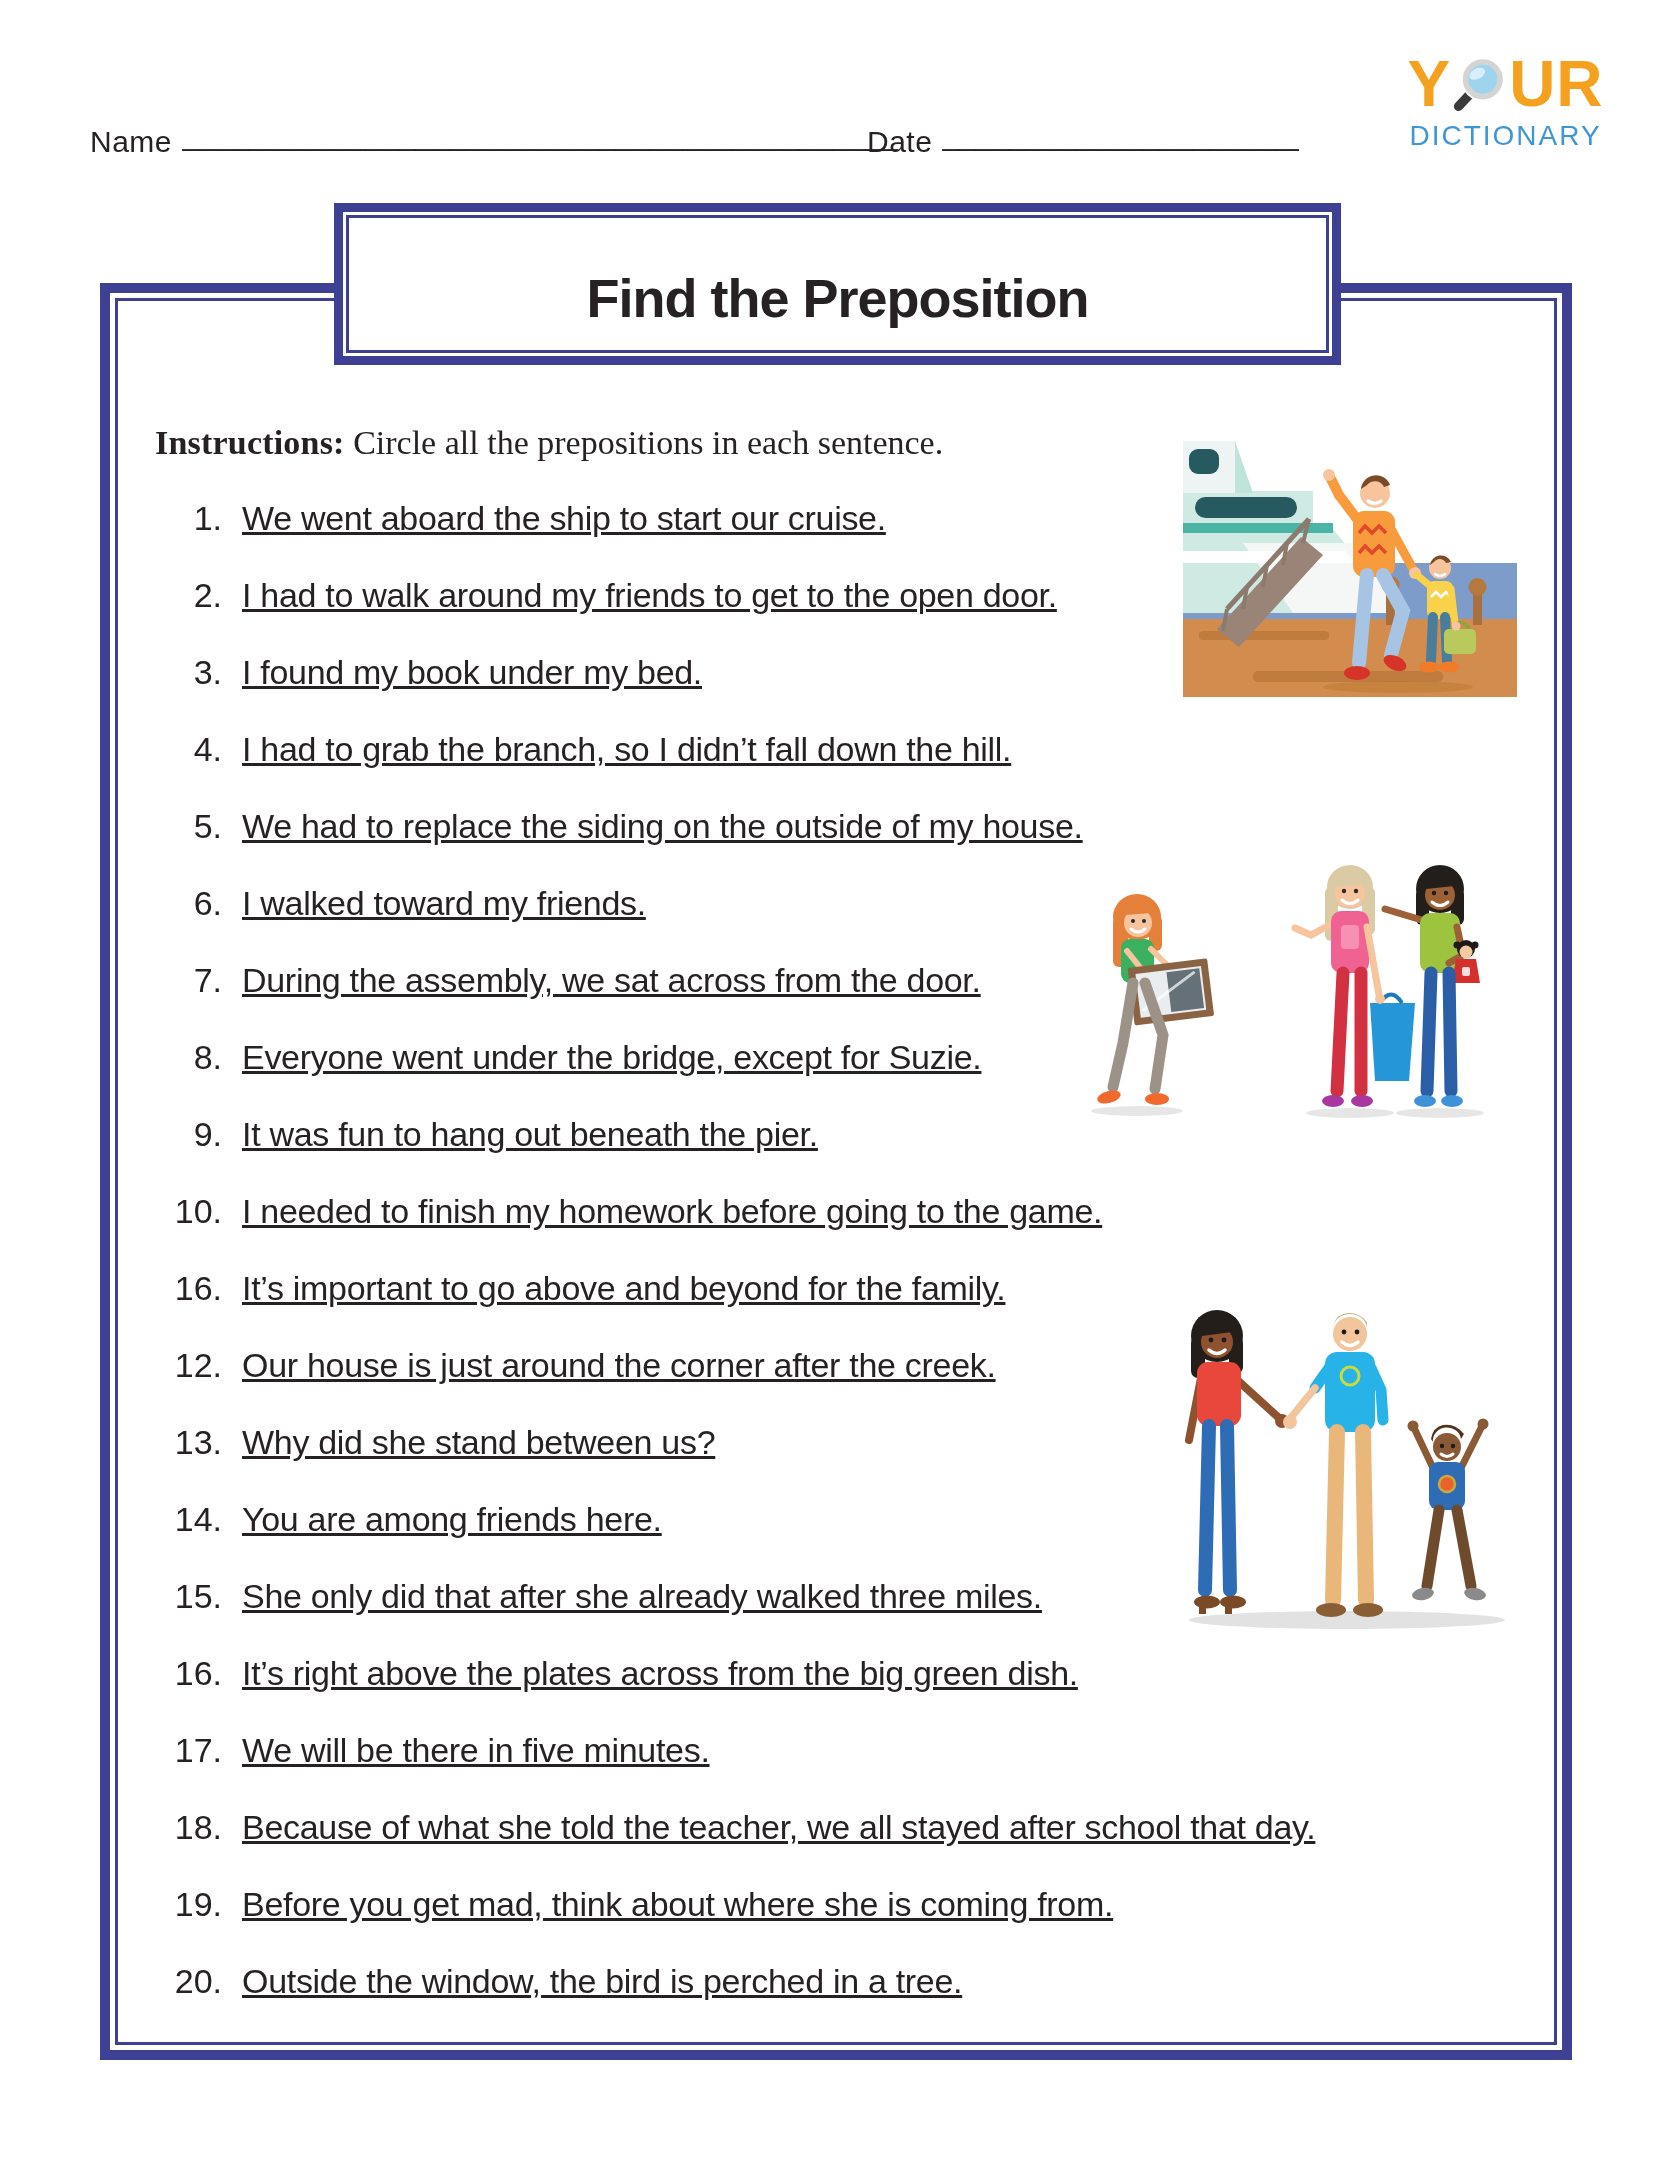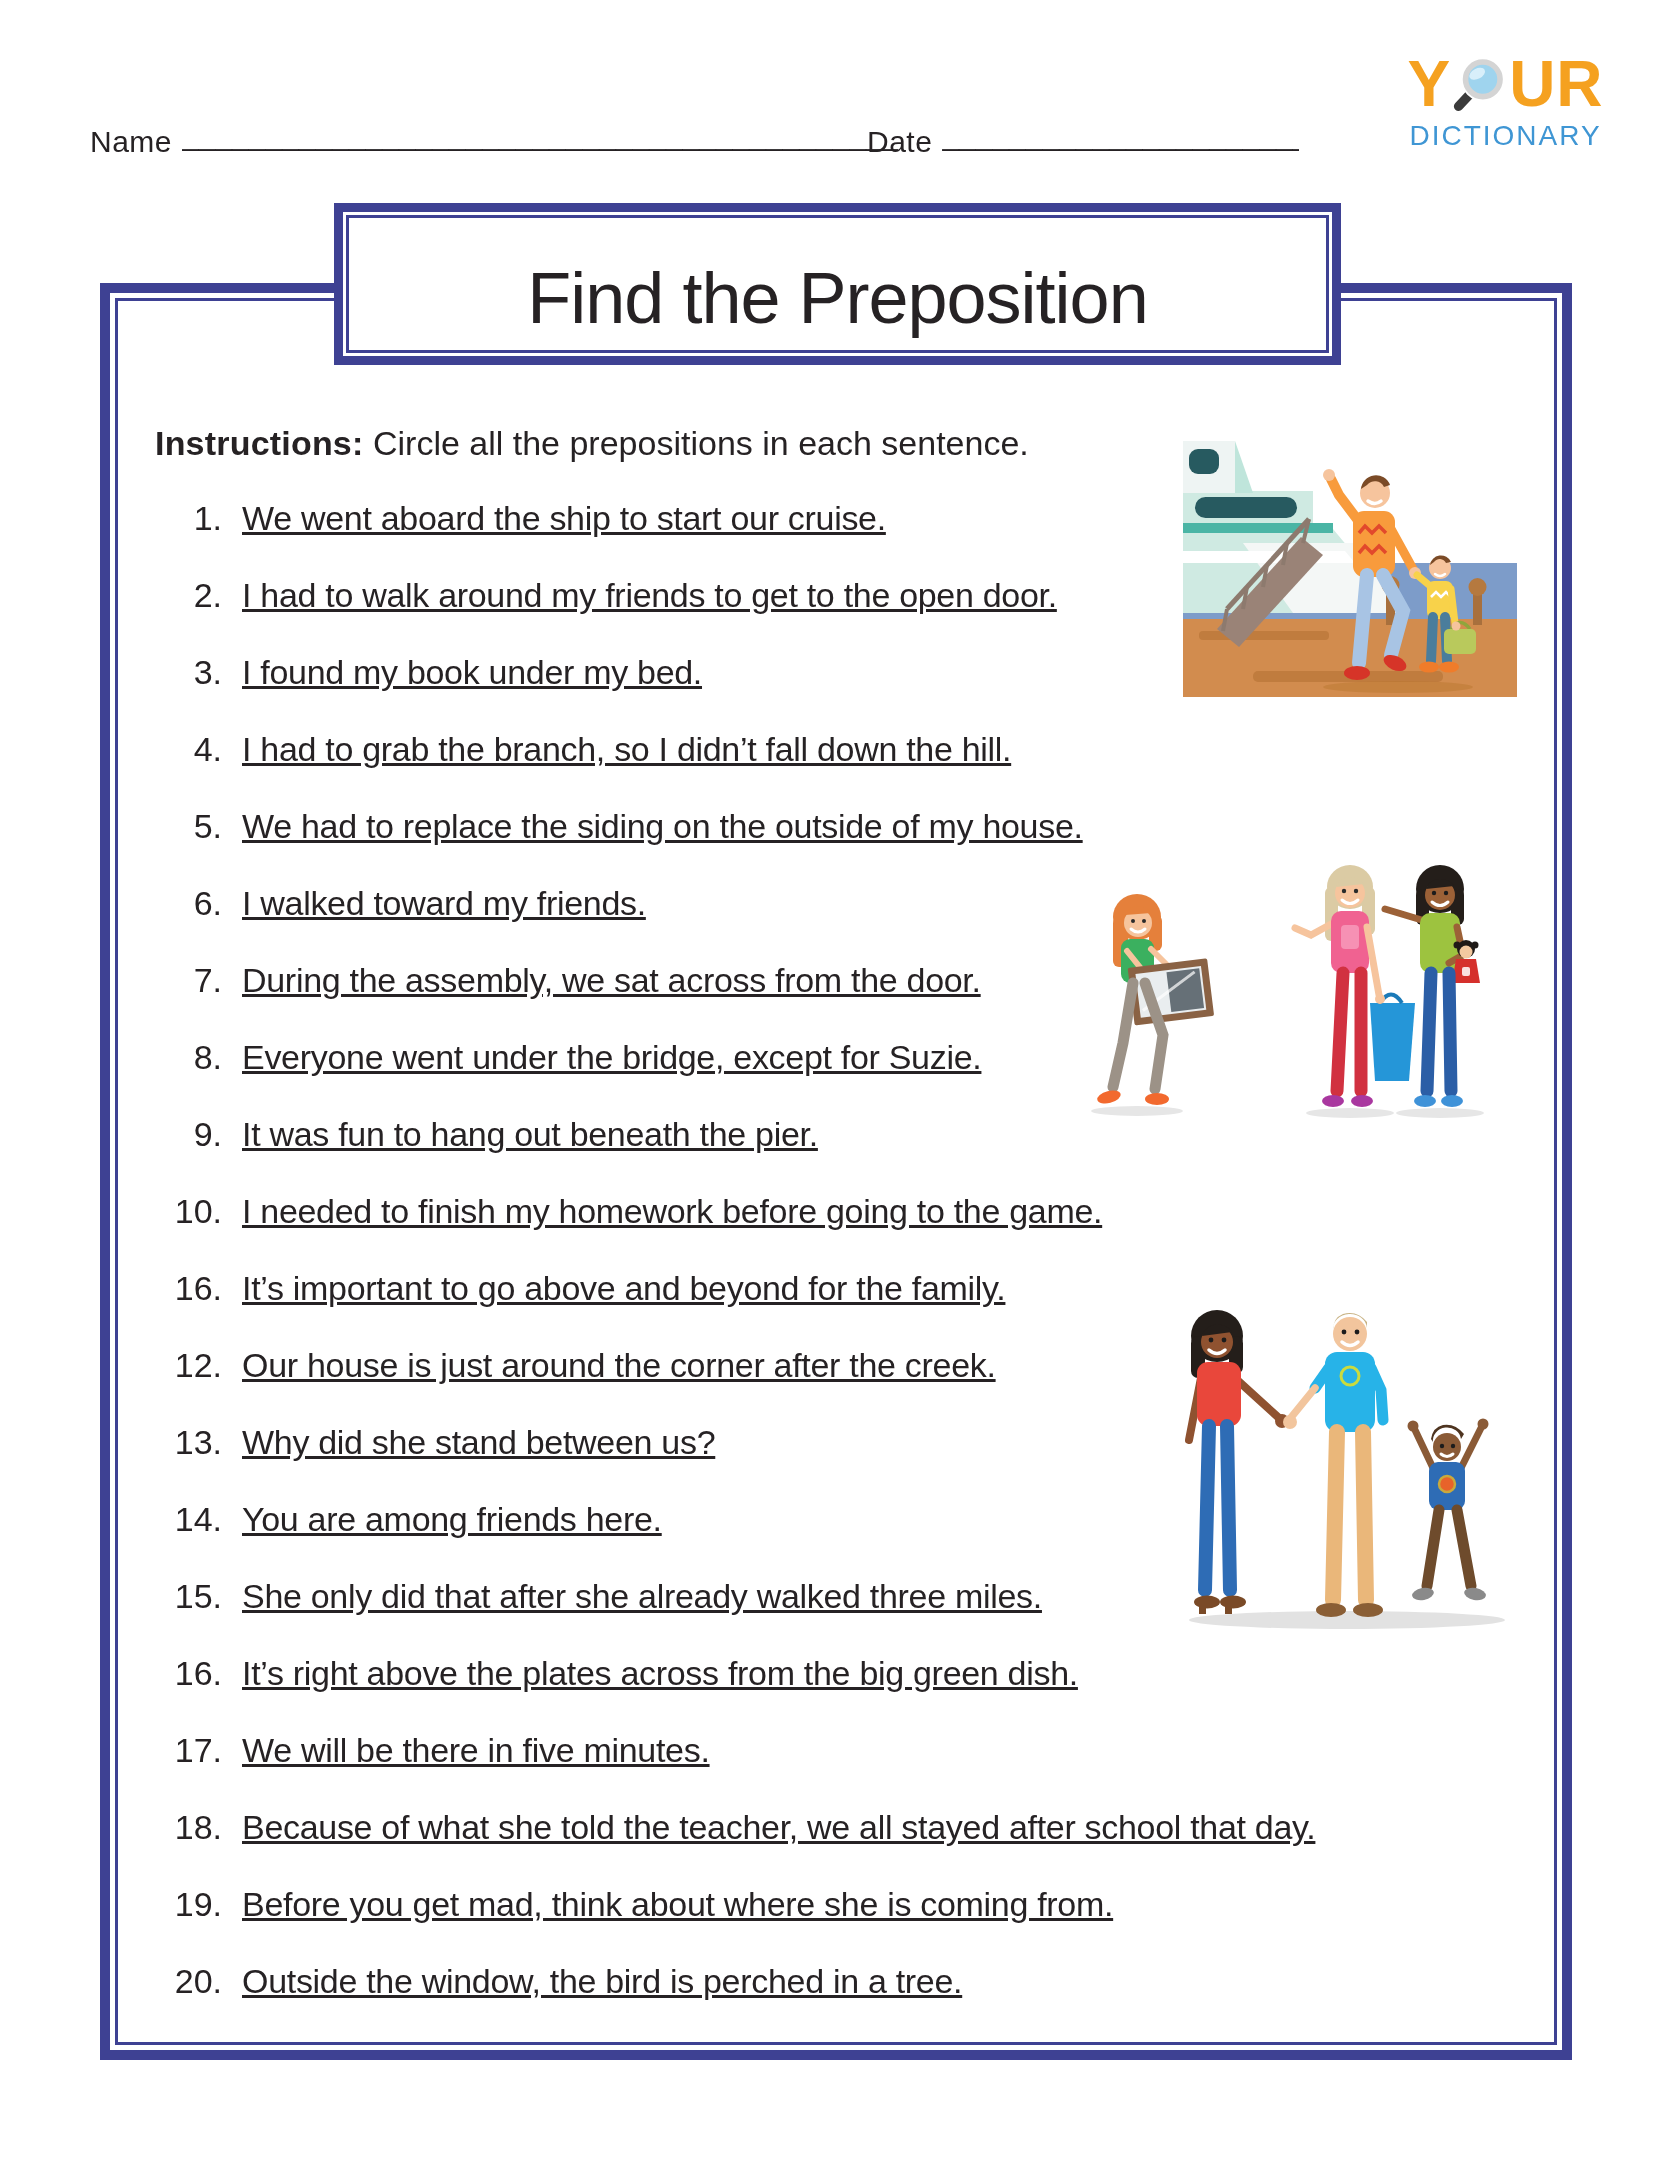--- a/index.html
+++ b/index.html
@@ -39,23 +39,23 @@
   }
   #main-frame .inner{position:absolute;inset:5px;border:3px solid var(--navy);}
   #title-box{
     position:absolute;left:334px;top:203px;width:1007px;height:162px;background:#fff;
     border:9px solid var(--navy);box-sizing:border-box;z-index:3;
   }
   #title-box .inner{
     position:absolute;inset:3px;border:3px solid var(--navy);
     display:flex;align-items:center;justify-content:center;
   }
-  #title-text{font-size:72px;font-weight:normal;letter-spacing:-1px;white-space:nowrap;margin-top:28px;}
-  
-  #instructions{position:absolute;left:155px;top:424px;font-size:34px;z-index:4;white-space:nowrap;}
+  #title-text{font-size:54px;font-weight:bold;letter-spacing:-1px;white-space:nowrap;margin-top:28px;}
+  
+  #instructions{position:absolute;left:155px;top:424px;font-size:34px;z-index:4;white-space:nowrap;font-family:Liberation Serif, serif;}
   #instructions b{letter-spacing:0.2px;}
   #sentence-list{position:absolute;left:150px;top:480px;width:1404px;z-index:4;}
   .s-row{display:flex;align-items:center;height:77px;font-size:34px;}
   .s-num{flex:none;width:72px;text-align:right;}
   .s-txt{margin-left:20px;white-space:nowrap;letter-spacing:-0.3px;text-decoration:underline;}
   
   .illus{position:absolute;z-index:2;}
   #illus-cruise{left:1183px;top:433px;width:334px;height:264px;}
   #illus-shopping{left:1085px;top:855px;width:415px;height:270px;}
   #illus-family{left:1175px;top:1290px;width:350px;height:345px;}

